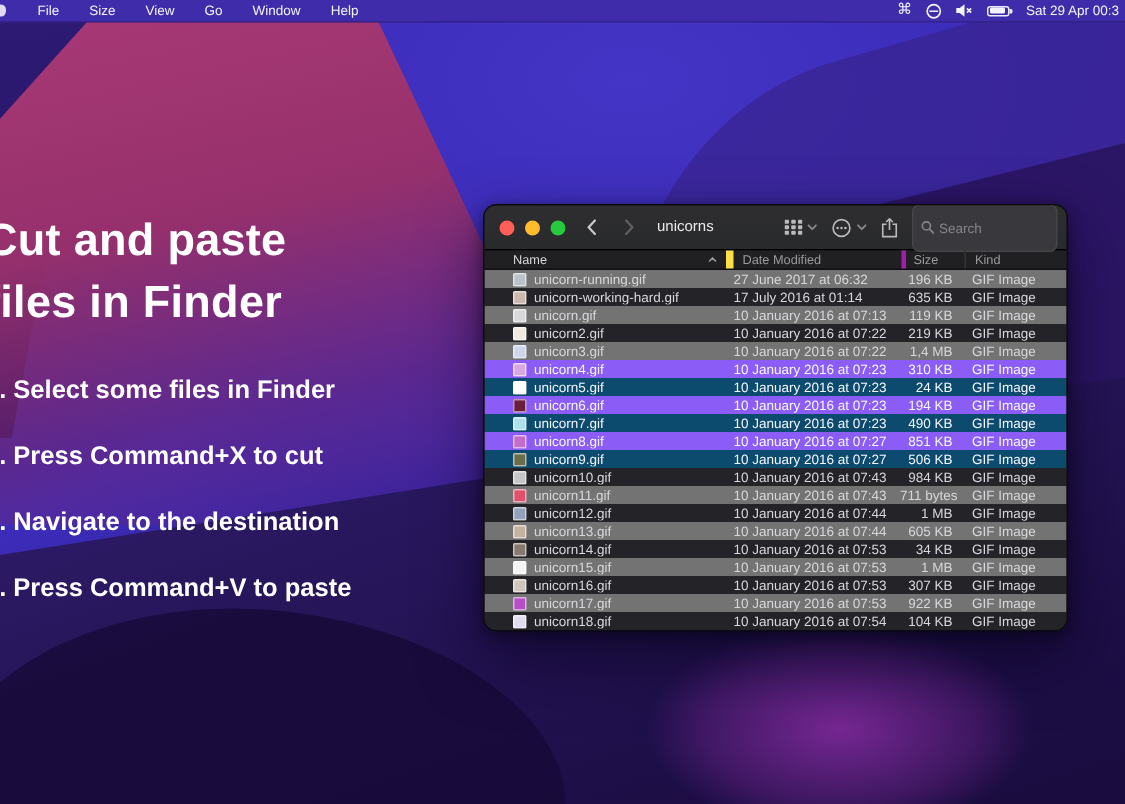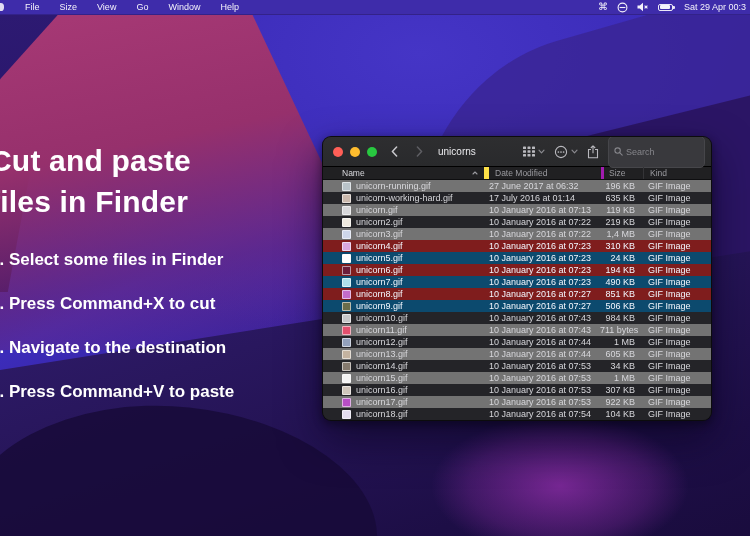--- a/index.html
+++ b/index.html
@@ -87,21 +87,21 @@
   .ch-date  { width: 117px; padding-left: 6px; border-left: 5px solid #fde047; }
   .ch-size  { width: 42px;  padding-left: 5px; border-left: 3px solid #a21caf; margin-top: 48px; }
   .ch-kind  { flex: 1;      padding-left: 6px; border-left: 1px solid #343437; }
 
   
   .filelist { display: flex; flex-direction: column; }
   .frow { height: 12px; display: flex; align-items: center; font-size: 9px; color: #d7d7db; }
   .frow.odd  { background: #737373; }
   .frow.even { background: #242428; }
   .frow.selected.odd  { background: #0c4a6e; color: #f4f8ff; }
-  .frow.selected.even { background: #7f1d1d; color: #f4f8ff; }
+  .frow.selected.even { background: #8b5cf6; color: #f4f8ff; }
   .ficon { width: 9px; height: 9px; margin-left: 19px; border-radius: 1px;
     border: 1px solid rgba(255,255,255,0.55); flex: none; }
   .fname { margin-left: 5px; width: 127px; white-space: nowrap; overflow: hidden; }
   .fdate { width: 117px; padding-left: 6px; white-space: nowrap; }
   .fsize { width: 42px; padding-right: 7px; text-align: right; white-space: nowrap; }
   .fkind { flex: 1; padding-left: 6px; white-space: nowrap; }
   .partialrow { height: 3px; background: #1b1b1d; position: relative; }
 
   svg { display: block; }
 </style>

